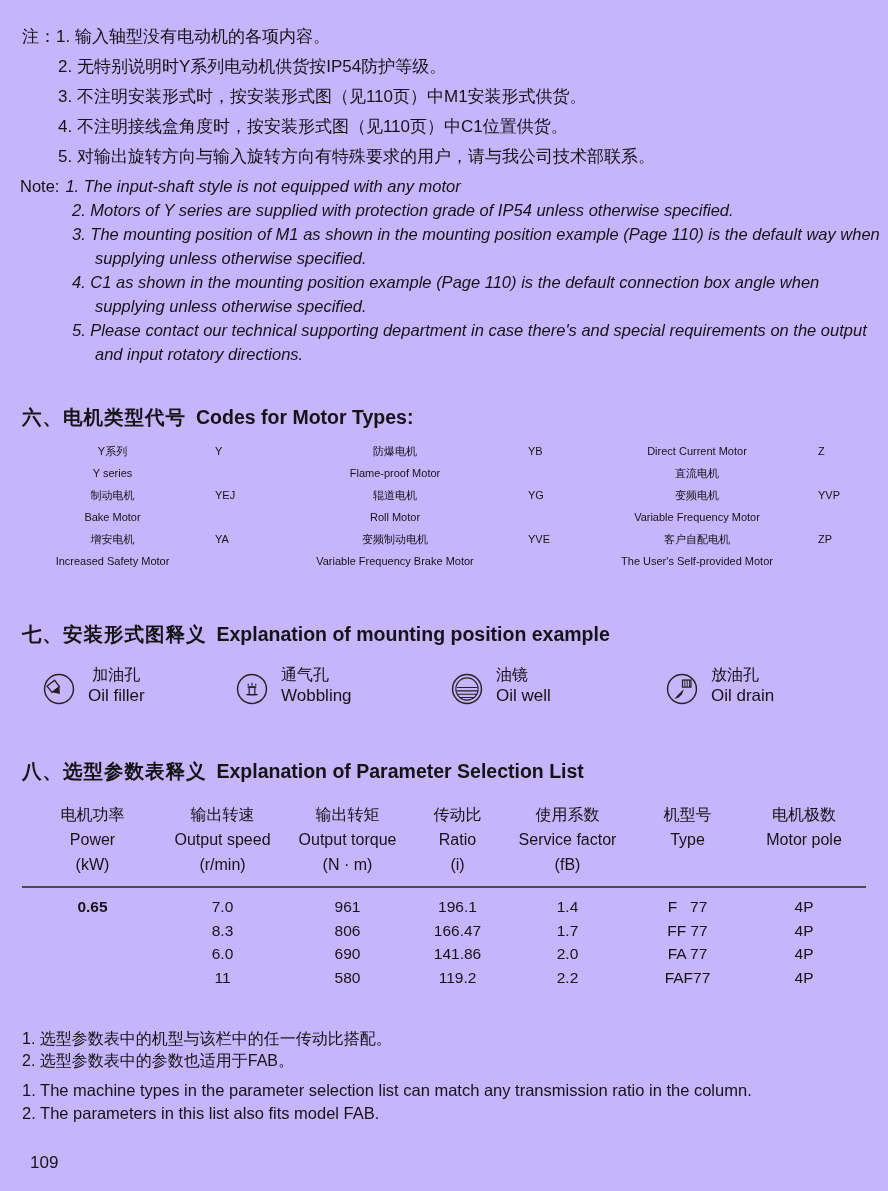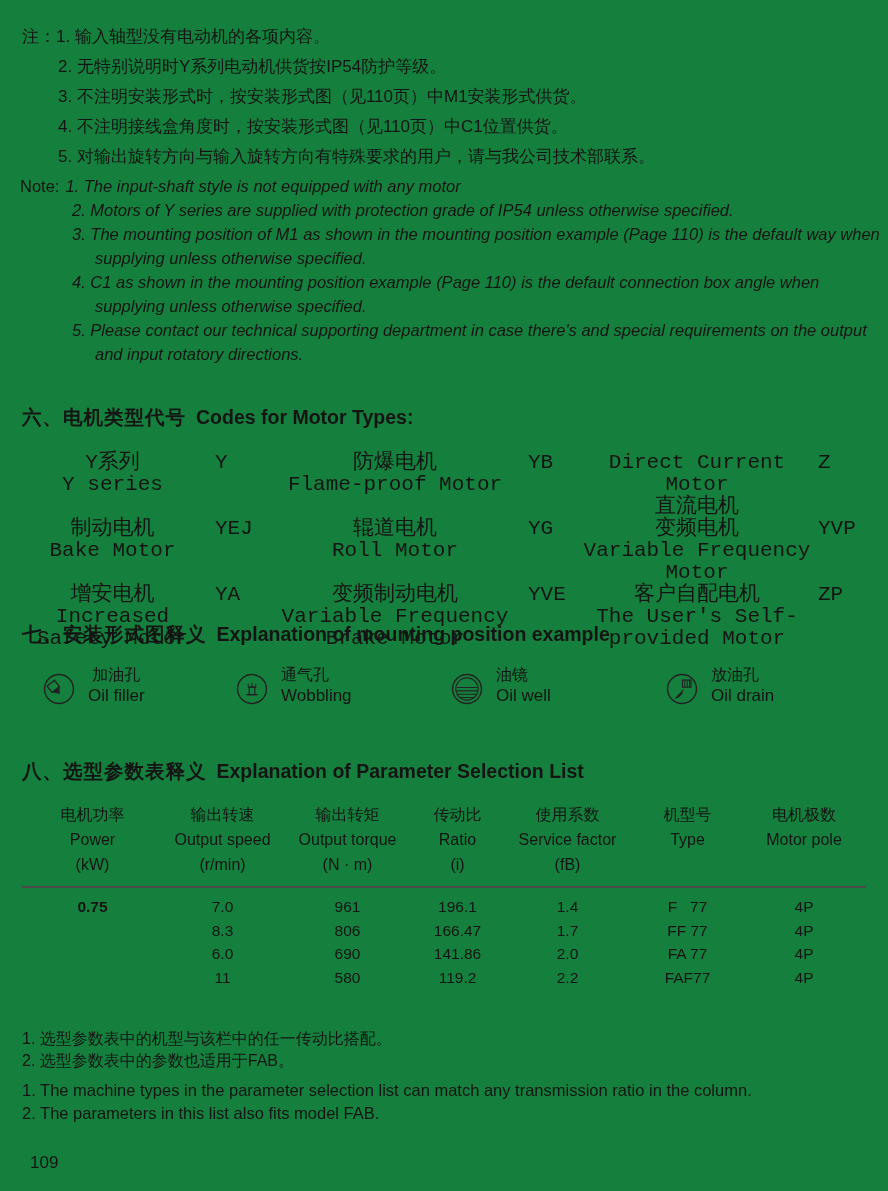--- a/index.html
+++ b/index.html
@@ -1,42 +1,42 @@
 <!DOCTYPE html>
 <html><head>
 <meta charset="utf-8">
 <style>
   html,body{margin:0;padding:0;background:#e8e8e8;}
   .page{
     position:relative;
     width:888px;height:1191px;
     margin:0 auto;
-    background:#15803d;
+    background:#c4b5fd;
     color:#141414;
     font-family:"Liberation Sans","DejaVu Sans",sans-serif;
     overflow:hidden;
   }
   
   .cn-notes{position:absolute;top:22px;left:22px;font-size:17px;line-height:30px;}
   .cn-notes .row{white-space:nowrap;}
   .cn-notes .indent{margin-left:36px;}
   
   .en-notes{position:absolute;top:174px;left:20px;font-size:16.5px;line-height:24px;width:850px;}
   .en-notes .first{display:flex;}
   .en-notes .prefix{flex:0 0 auto;margin-right:6px;}
   .en-notes .item{margin-left:52px;width:795px;padding-left:23px;text-indent:-23px;font-style:italic;}
   .en-notes .first .item{margin-left:0;width:790px;}
   
   .sec-heading{position:absolute;left:22px;font-weight:bold;font-size:19.5px;white-space:nowrap;}
   .sec-heading .cn{letter-spacing:1px;margin-right:10px;margin-top:31px;}
   
   .motor-grid{
-    position:absolute;top:452px;left:20px;width:848px;
+    position:absolute;top:440px;left:20px;width:848px;
     display:grid;grid-template-columns:185px 65px 250px 62px 230px 56px;
-    font-size:21px;line-height:22px;font-family:Liberation Mono, monospace;
+    font-size:11px;line-height:22px;
   }
   .mg-name{text-align:center;}
   .mg-code{padding-left:8px;}
   .mg-code.c1{padding-left:10px;}
   .mg-code.c3{padding-left:6px;}
   
   .icons-row{position:absolute;top:664px;left:42px;display:flex;}
   .icon-item{display:flex;align-items:center;width:215px;}
   .icon-item.w1{width:193px;text-align:center;}
   .icon-item .glyph{flex:0 0 auto;margin-right:12px;margin-top:8px;}
@@ -237,21 +237,21 @@
           <div></div>
         </div>
       <div class="pt-head">
           <div>电机极数</div>
           <div>Motor pole</div>
           <div></div>
         </div>
     </div>
     <hr class="pt-rule">
     <div class="pt-grid pt-body">
-      <div class="pt-cell bold">0.75</div>
+      <div class="pt-cell bold">0.65</div>
       <div class="pt-cell">7.0</div>
       <div class="pt-cell">961</div>
       <div class="pt-cell">196.1</div>
       <div class="pt-cell">1.4</div>
       <div class="pt-cell">F   77</div>
       <div class="pt-cell">4P</div>
 
       <div class="pt-cell bold"></div>
       <div class="pt-cell">8.3</div>
       <div class="pt-cell">806</div>

